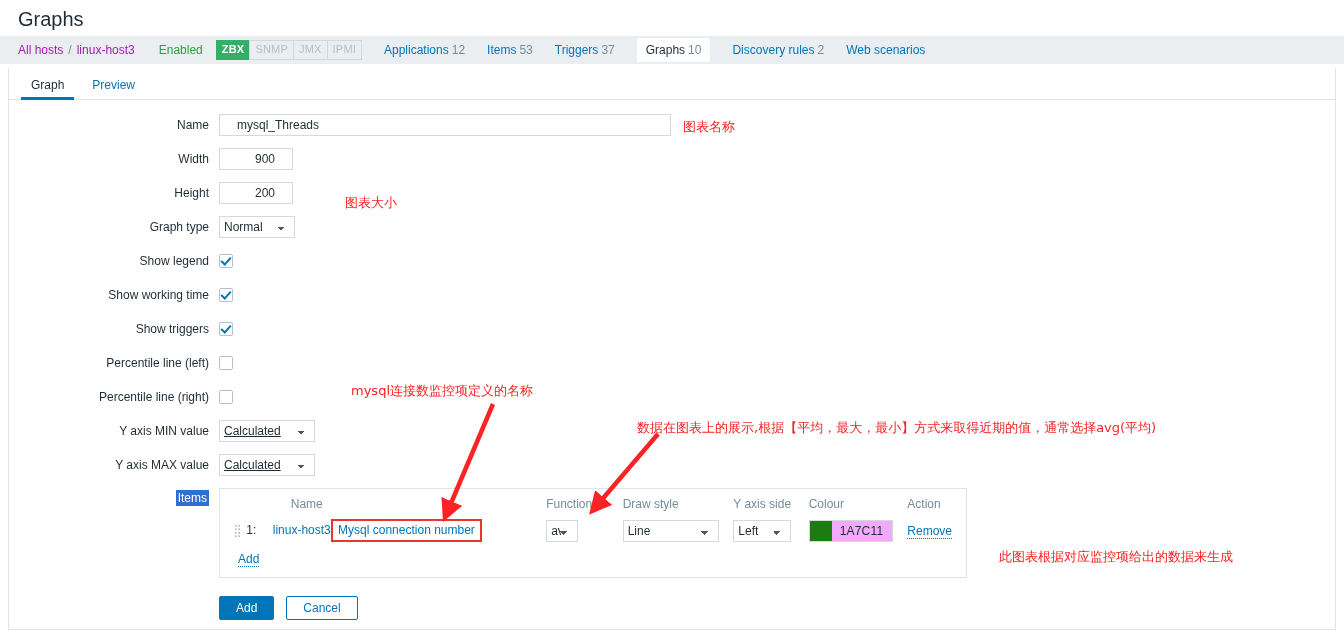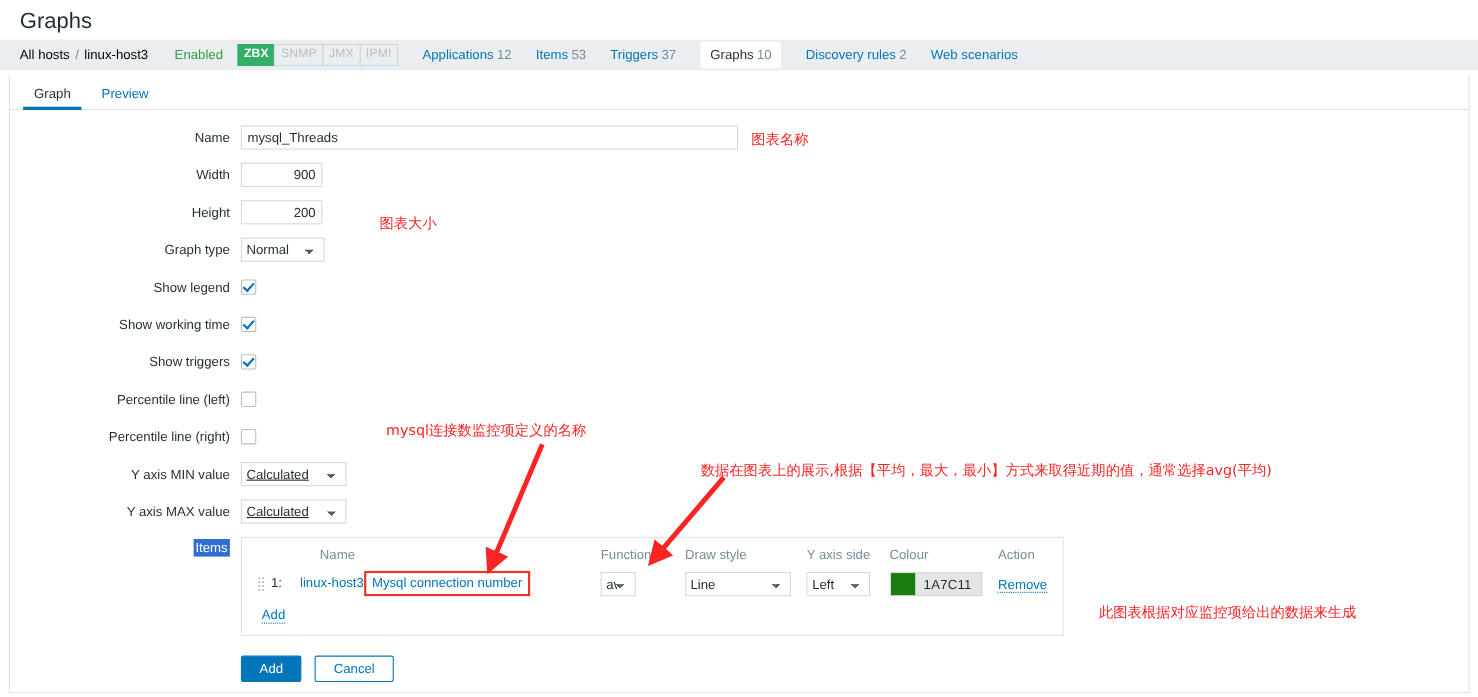--- a/index.html
+++ b/index.html
@@ -32,21 +32,21 @@
   
   .crumb-bar {
     height:28px;
     background:#ebeef0;
     display:flex;
     align-items:center;
     padding:0 18px;
     font-size:12px;
     white-space:nowrap;
   }
-  .crumb-link { color:#000000; text-decoration:none; cursor:pointer; }
+  .crumb-link { color:#a21caf; text-decoration:none; cursor:pointer; }
   .crumb-sep { color:#768d99; margin:0 5px; }
   .status-enabled { color:#2e9e3f; margin-left:24px; }
   .iface-group { display:flex; margin-left:14px; }
   .iface {
     font-size:11px;
     line-height:15px;
     padding:1px 5px 2px 5px;
     border:1px solid #d1d8dd;
     margin-left:-1px;
     color:#b5bfc5;
@@ -122,21 +122,21 @@
     font-size:12px;
     line-height:16px;
   }
   input[type=text].txt {
     height:22px;
     border:1px solid #d4d9dc;
     background:#ffffff;
     font-family:"Liberation Sans","DejaVu Sans",sans-serif;
     font-size:12px;
     color:#1f2c33;
-    padding:0 5px;
+    padding:0 17px;
     outline:none;
   }
   .txt.name { width:452px; }
   .txt.num  { width:74px; text-align:right; padding-right:7px; }
 
   select.sel {
     height:22px;
     border:1px solid #d4d9dc;
     background:#ffffff;
     font-family:"Liberation Sans","DejaVu Sans",sans-serif;
@@ -219,21 +219,21 @@
     border:2px solid #e8362a;
     padding:2px 5px;
     line-height:15px;
     margin-left:-3px;
   }
   .colour-wrap {
     display:flex; align-items:center;
     border:1px solid #d4d9dc;
     height:22px;
     width:84px;
-    background:#e5e5e5;
+    background:#f0abfc;
   }
   .swatch { width:22px; height:20px; margin:0; }
   .colour-hex {
     font-size:12px;
     color:#1f2c33;
     padding-left:8px;
     letter-spacing:.2px;
   }
   .link-dotted {
     color:#0275b8;

